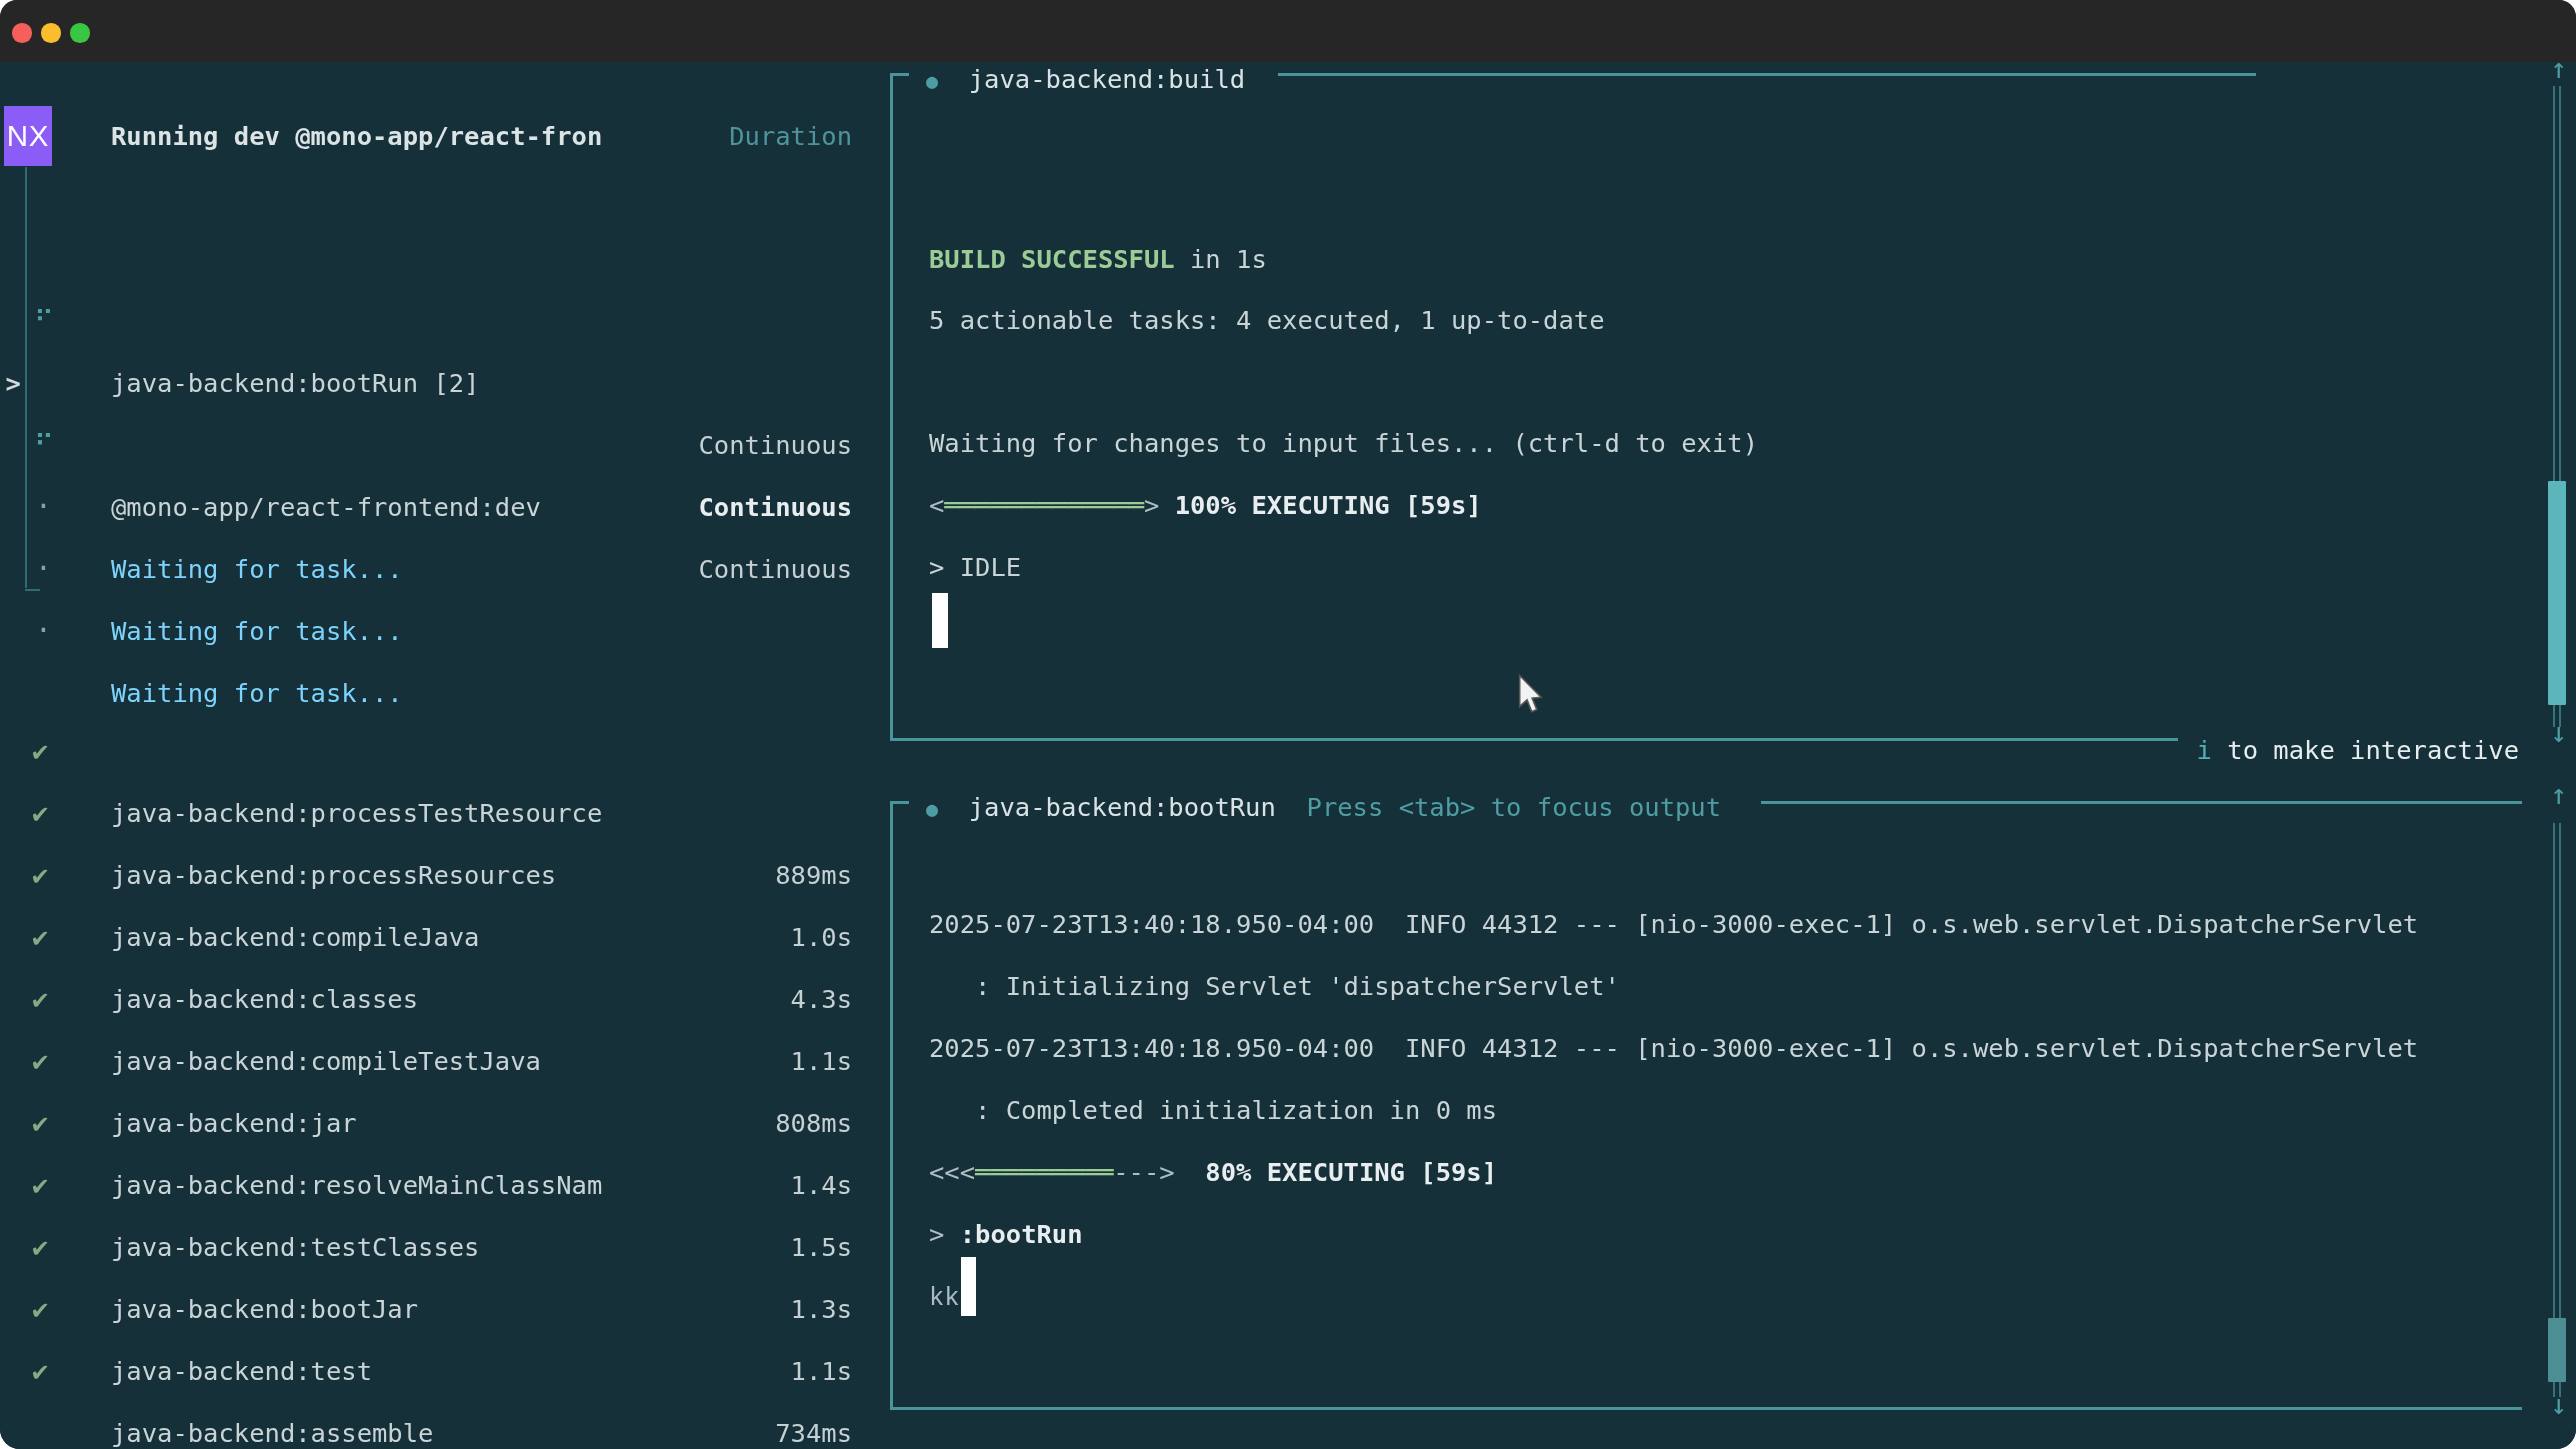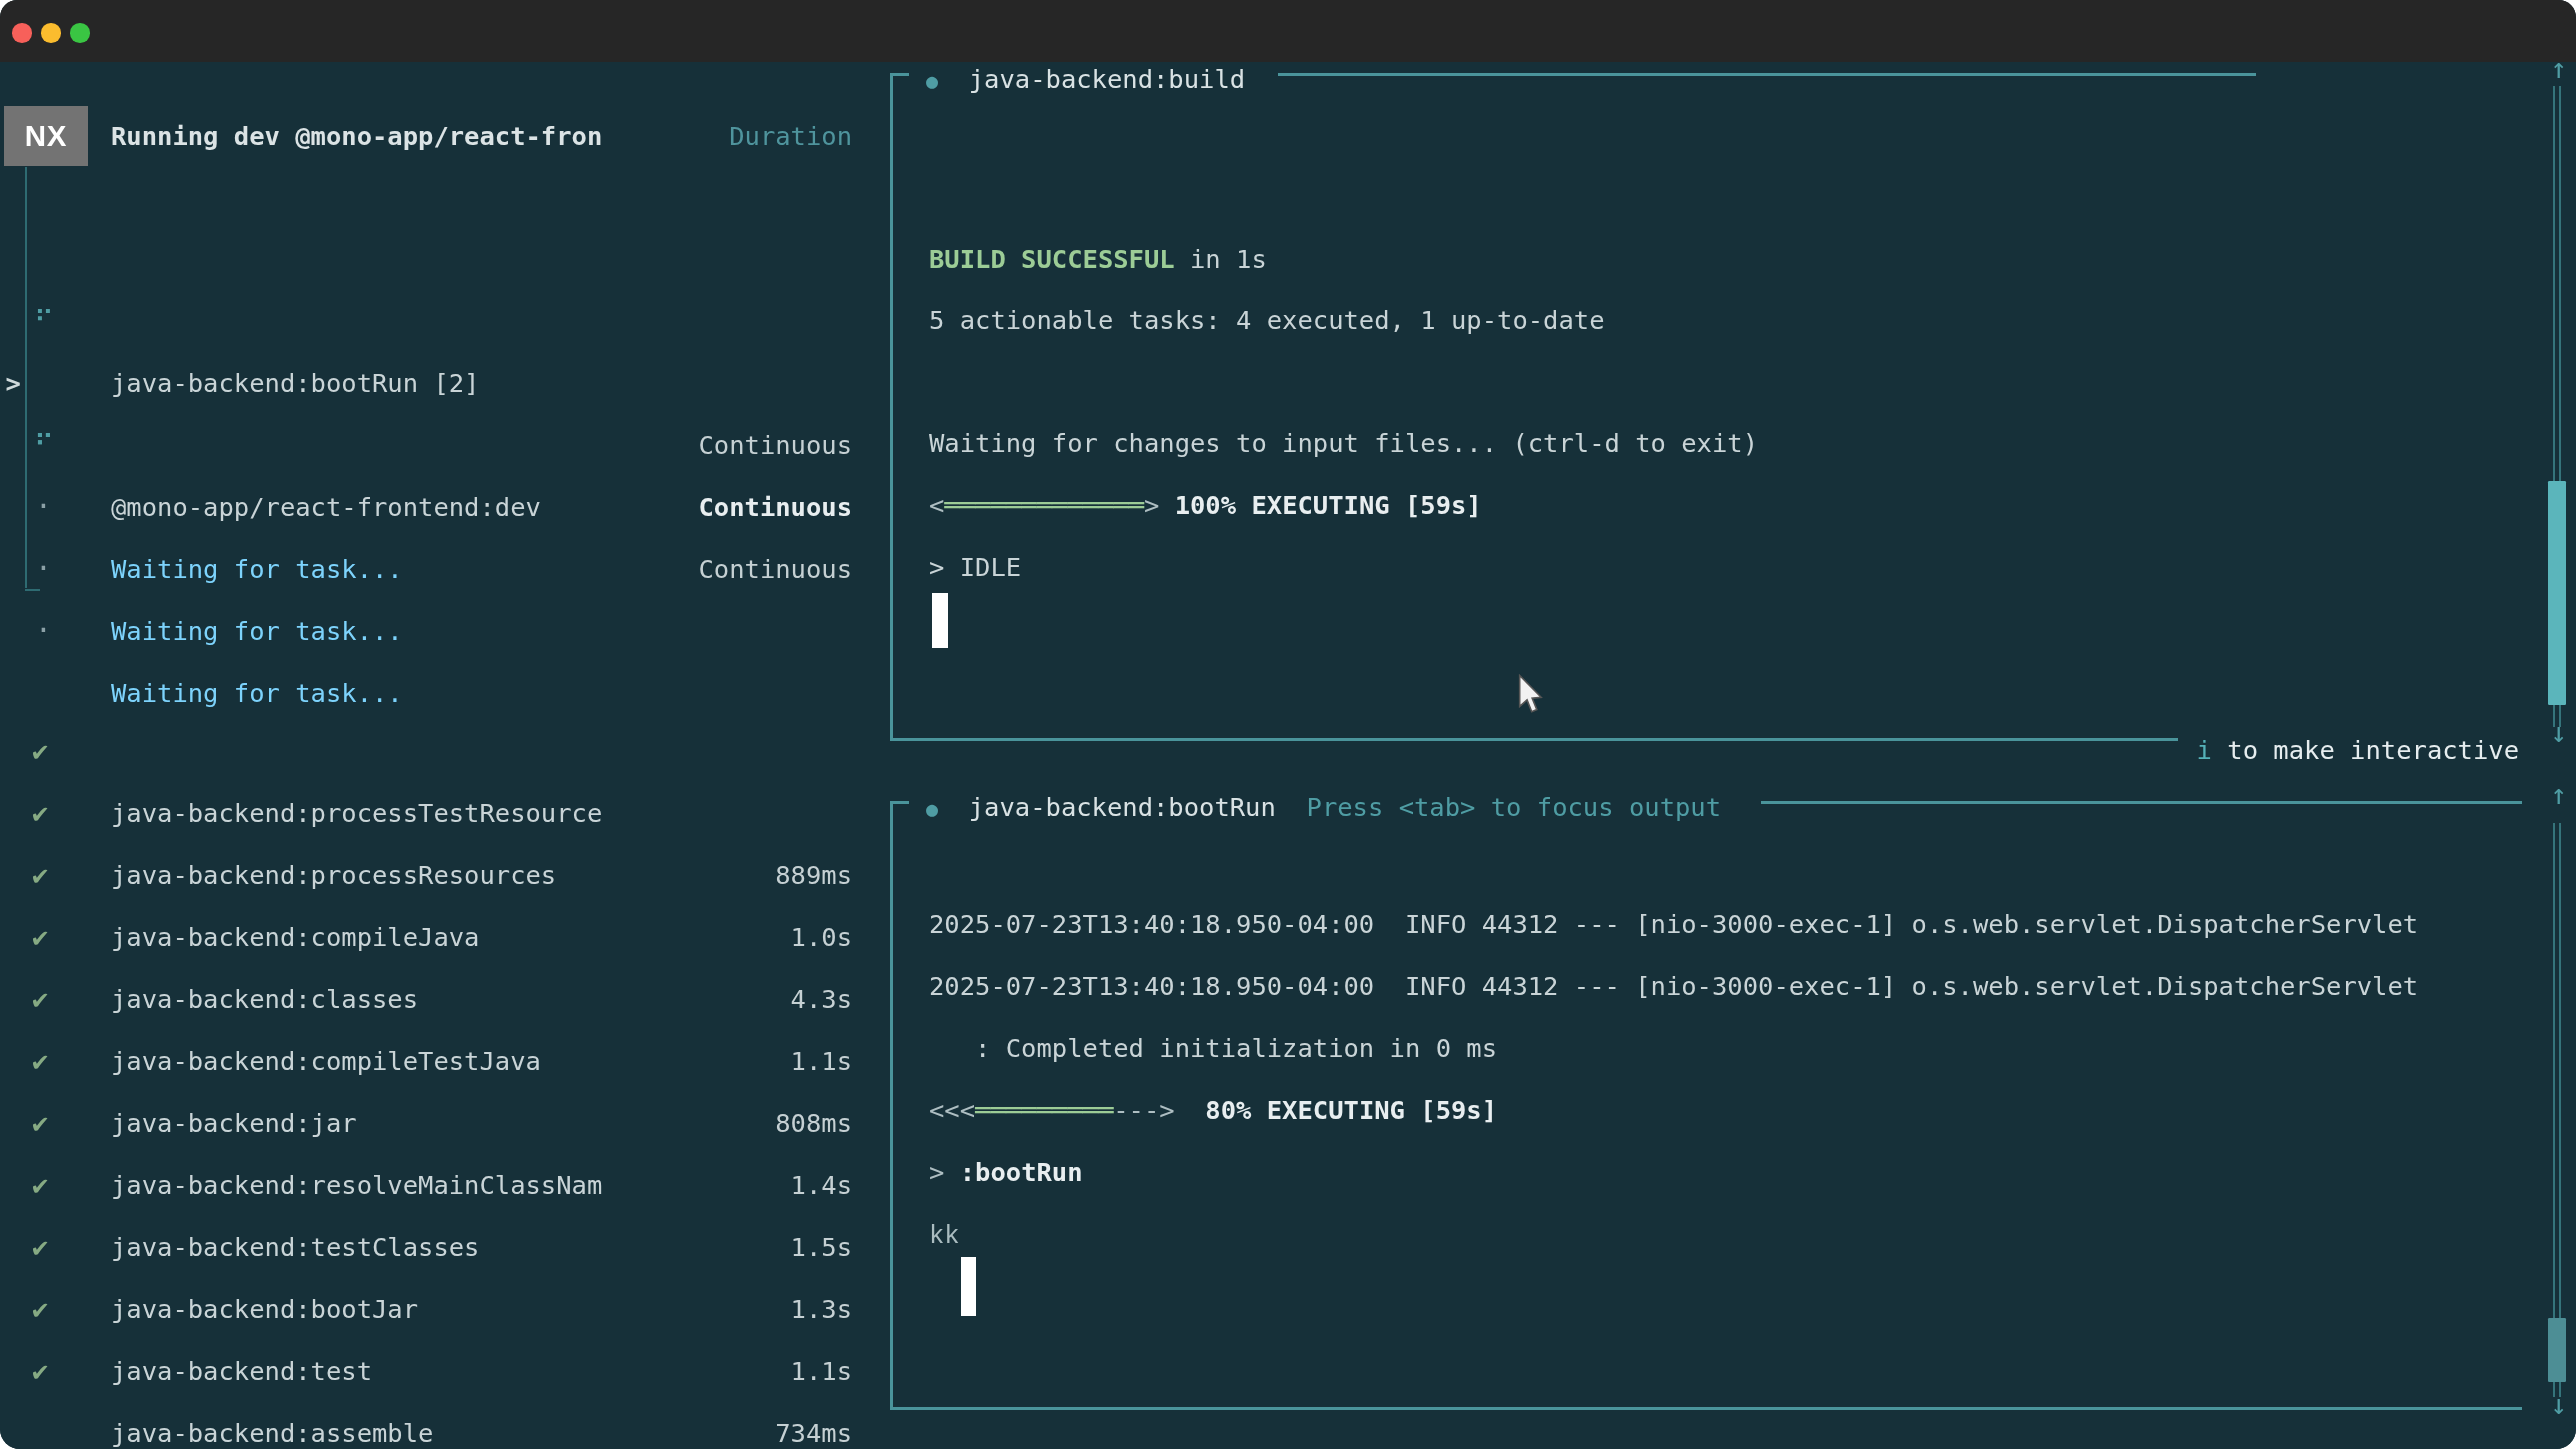--- a/index.html
+++ b/index.html
@@ -8,22 +8,22 @@
   .titlebar{position:absolute;left:0;top:0;width:2576px;height:62px;background:#262626;}
   .tl{position:absolute;top:23px;width:19.5px;height:19.5px;border-radius:50%;}
   .tl.red{left:12px;background:#f7605a;}
   .tl.yellow{left:41px;background:#fbbc2e;}
   .tl.green{left:70px;background:#3ac543;}
   .screen{position:absolute;left:0;top:62px;width:2576px;height:1387px;background:#163039;font-size:25.5px;color:#c9d4d7;}
   .abs{position:absolute;}
   .row{position:relative;height:62px;line-height:62px;white-space:pre;}
   .rowline{height:62px;line-height:70px;white-space:pre;}
   
-  .nx-logo{position:absolute;left:4px;top:44px;width:84px;height:60px;background:#737373;color:#ffffff;
-           font-family:"Liberation Sans",sans-serif;font-weight:bold;font-size:29.5px;display:flex;align-items:center;justify-content:center;letter-spacing:0.7px;}
+  .nx-logo{position:absolute;left:4px;top:44px;width:48px;height:60px;background:#8b5cf6;color:#ffffff;
+           font-family:"Liberation Sans",sans-serif;font-weight:normal;font-size:29.5px;display:flex;align-items:center;justify-content:center;letter-spacing:0.7px;}
   .hdr-title{position:absolute;left:111px;top:43px;height:62px;line-height:62px;font-weight:bold;color:#dbe3e5;}
   .hdr-duration{position:absolute;left:470px;top:43px;width:382px;height:62px;line-height:62px;text-align:right;color:#4f949d;}
   .tree-line{position:absolute;left:25px;top:105px;width:2px;height:421px;background:#2e6b72;}
   .tree-corner{position:absolute;left:25px;top:527px;width:14.8px;height:2px;background:#2e6b72;}
   .list-running{position:absolute;left:0;top:166px;width:891px;}
   .list-done{position:absolute;left:0;top:596px;width:891px;}
   .sel-arrow{position:absolute;left:5.4px;color:#cfd9db;font-weight:bold;}
   .task-icon{position:absolute;left:34px;color:#4f9da4;font-size:27px;}
   .wait-icon{position:absolute;left:35px;color:#8ba0a6;font-size:28px;}
   .check-icon{position:absolute;left:32px;color:#86aa83;font-size:27px;}
@@ -194,20 +194,21 @@
     <div class="abs rowline" style="left:926px;top:710px;"><span class="bullet">●</span>  <span class="panel-title">java-backend:bootRun</span>  <span class="teal-hint">Press &lt;tab&gt; to focus output</span></div>
 
     <div class="scroll-arrow" style="left:2539px;top:716px;">↑</div>
     <div class="track" style="left:2553px;top:761px;height:574px;"></div>
     <div class="track" style="left:2559px;top:761px;height:574px;"></div>
     <div class="thumb" style="left:2548px;top:1256px;height:64px;background:#4d8e95;"></div>
     <div class="scroll-arrow" style="left:2539px;top:1326px;">↓</div>
 
     <div class="log-container">
       <div class="row">2025-07-23T13:40:18.950-04:00  INFO 44312 --- [nio-3000-exec-1] o.s.web.servlet.DispatcherServlet</div>
+      <div class="row">   : Initializing Servlet 'dispatcherServlet'</div>
       <div class="row">2025-07-23T13:40:18.950-04:00  INFO 44312 --- [nio-3000-exec-1] o.s.web.servlet.DispatcherServlet</div>
       <div class="row">   : Completed initialization in 0 ms</div>
       <div class="row"><span class="gray">&lt;&lt;&lt;</span><span class="green">═════════</span><span class="gray">---</span><span class="gray">&gt;</span><span class="wbold">  80% EXECUTING [59s]</span></div>
       <div class="row"><span class="gray">&gt; </span><span class="wbold">:bootRun</span></div>
       <div class="row"><span class="dim">kk</span></div>
     </div>
     <div class="cursor-block" style="left:961px;top:1195px;width:14.8px;height:59px;"></div>
 
     <svg class="abs" style="left:1517px;top:612px;" width="29.5" height="42" viewBox="0 0 22 31">
       <path d="M2,1 L2,24 L7.5,19.2 L11,28 L14.8,26.4 L11.3,17.8 L18,17.2 Z" fill="#f2f2f2" stroke="#555" stroke-width="1.2"></path>

